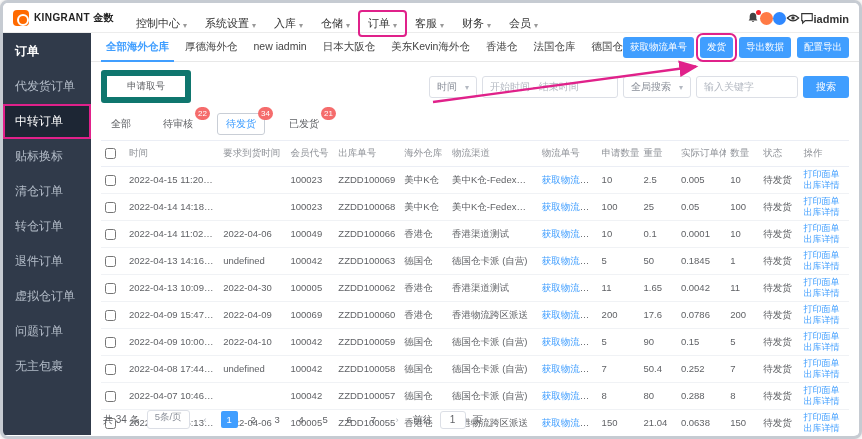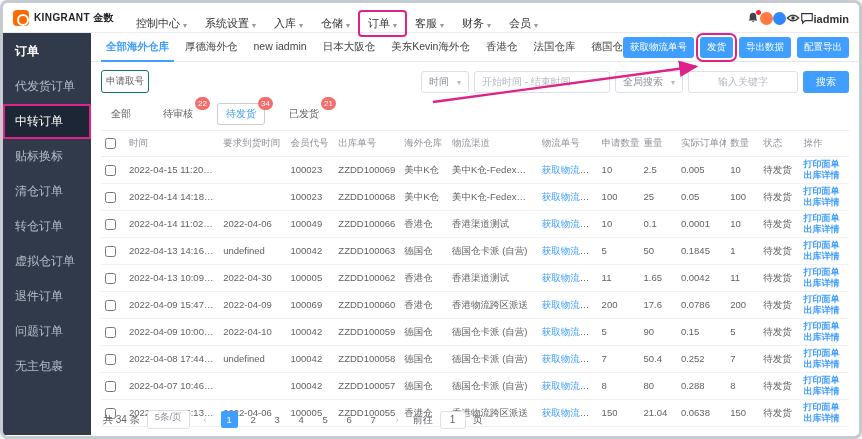--- a/index.html
+++ b/index.html
@@ -34,44 +34,44 @@
   
   .tabrow { display:flex; align-items:center; border-bottom:1px solid #e8e8e8; padding:0 10px; height:29px; }
   .tabs { display:flex; gap:6px; flex:1; min-width:0; }
   .tab { font-size:10.5px; color:#444; padding:8px 5px 6px; cursor:pointer; white-space:nowrap; border-bottom:2px solid transparent; }
   .tab.active { color:#409eff; font-weight:bold; border-bottom-color:#409eff; }
   .actions { display:flex; gap:6px; }
   .action-btn { background:#409eff; color:#fff; font-size:9.5px; padding:4px 7px; border:none; border-radius:3px; cursor:pointer; white-space:nowrap; font-family:inherit; }
 
   
   .toolbar { display:flex; align-items:center; padding:8px 10px 2px; }
-  .plain-btn { font-size:9.5px; padding:4px 4px; border:1px solid #0f766e; border-radius:3px; background:#fff; color:#606266; cursor:pointer; font-family:inherit; }
+  .plain-btn { font-size:9.5px; padding:4px 20px; border:6px solid #0f766e; border-radius:3px; background:#fff; color:#606266; cursor:pointer; font-family:inherit; }
   .toolbar-right { margin-left:auto; display:flex; align-items:center; gap:5px; }
   .select-box { border:1px solid #dcdfe6; border-radius:3px; height:22px; display:flex; align-items:center; gap:8px; padding:0 7px; font-size:10px; color:#8a8f99; cursor:pointer; background:#fff; white-space:nowrap; }
   .caret2::after { content:"▾"; font-size:8px; color:#b4b9c2; }
   .text-input { height:22px; border:1px solid #dcdfe6; border-radius:3px; font-size:10px; padding:0 7px; color:#606266; font-family:inherit; }
   .text-input::placeholder { color:#b4b9c2; }
   .text-input.range { width:136px; }
-  .text-input.keyword { width:110px;text-align:center; }
+  .text-input.keyword { width:102px; }
   .primary-btn { background:#409eff; color:#fff; border:none; border-radius:3px; height:22px; font-size:10px; padding:0 13px; cursor:pointer; font-family:Liberation Mono, monospace; }
 
   
   .filterrow { display:flex; gap:16px; align-items:center; padding:8px 12px 5px; }
   .filter { position:relative; font-size:10px; color:#606266; padding:3px 8px; cursor:pointer; white-space:nowrap; }
   .filter.selected { border:1px solid #c9ced6; border-radius:3px; color:#409eff; }
   .badge { position:absolute; top:-7px; right:-9px; background:#f56c6c; color:#fff; font-size:8px; border-radius:8px; min-width:14px; height:13px; line-height:13px; text-align:center; padding:0 3px; }
 
   
   .table-wrap { padding:0 10px; flex:1; min-height:0; }
   table { width:100%; border-collapse:collapse; table-layout:fixed; font-size:9.5px; }
   thead th { color:#909399; font-weight:normal; text-align:left; padding:6px 4px; border-top:1px solid #ebeef5; border-bottom:1px solid #ebeef5; white-space:nowrap; overflow:hidden; }
   td { padding:5px 4px; border-bottom:1px solid #f0f2f5; color:#606266; white-space:nowrap; overflow:hidden; text-overflow:ellipsis; line-height:12px; }
   .c-check input { width:11px; height:11px; vertical-align:middle; }
   .link { color:#409eff; cursor:pointer; }
-  td.ops { padding:2px 4px;font-weight:bold; }
+  td.ops { padding:2px 4px; }
   td.ops .link { display:block; font-size:9px; line-height:11px; }
 
   
   .footer { display:flex; align-items:center; gap:7px; padding:6px 12px; font-size:10px; color:#606266; }
   .select-box.small { height:19px; font-size:9.5px;flex-direction:column; }
   .page-btn { min-width:17px; height:17px; line-height:17px; text-align:center; border-radius:2px; cursor:pointer; color:#606266; font-size:9.5px; }
   .page-btn.active { background:#409eff; color:#fff; }
   .page-btn.nav { color:#b4b9c2; }
   .goto-input { width:26px; height:18px; border:1px solid #dcdfe6; border-radius:3px; text-align:center; font-size:10px; color:#606266; font-family:inherit; }
 
@@ -167,23 +167,23 @@
         <div class="side-item">代发货订单</div>
 
         <div class="side-item active annot">中转订单</div>
 
         <div class="side-item">贴标换标</div>
 
         <div class="side-item">清仓订单</div>
 
         <div class="side-item">转仓订单</div>
 
+        <div class="side-item">退件订单</div>
+
         <div class="side-item">虚拟仓订单</div>
-
-        <div class="side-item">退件订单</div>
 
         <div class="side-item">问题订单</div>
 
         <div class="side-item">无主包裹</div>
 
     </aside>
 
     <main class="main">
 
       <div class="tabrow">

